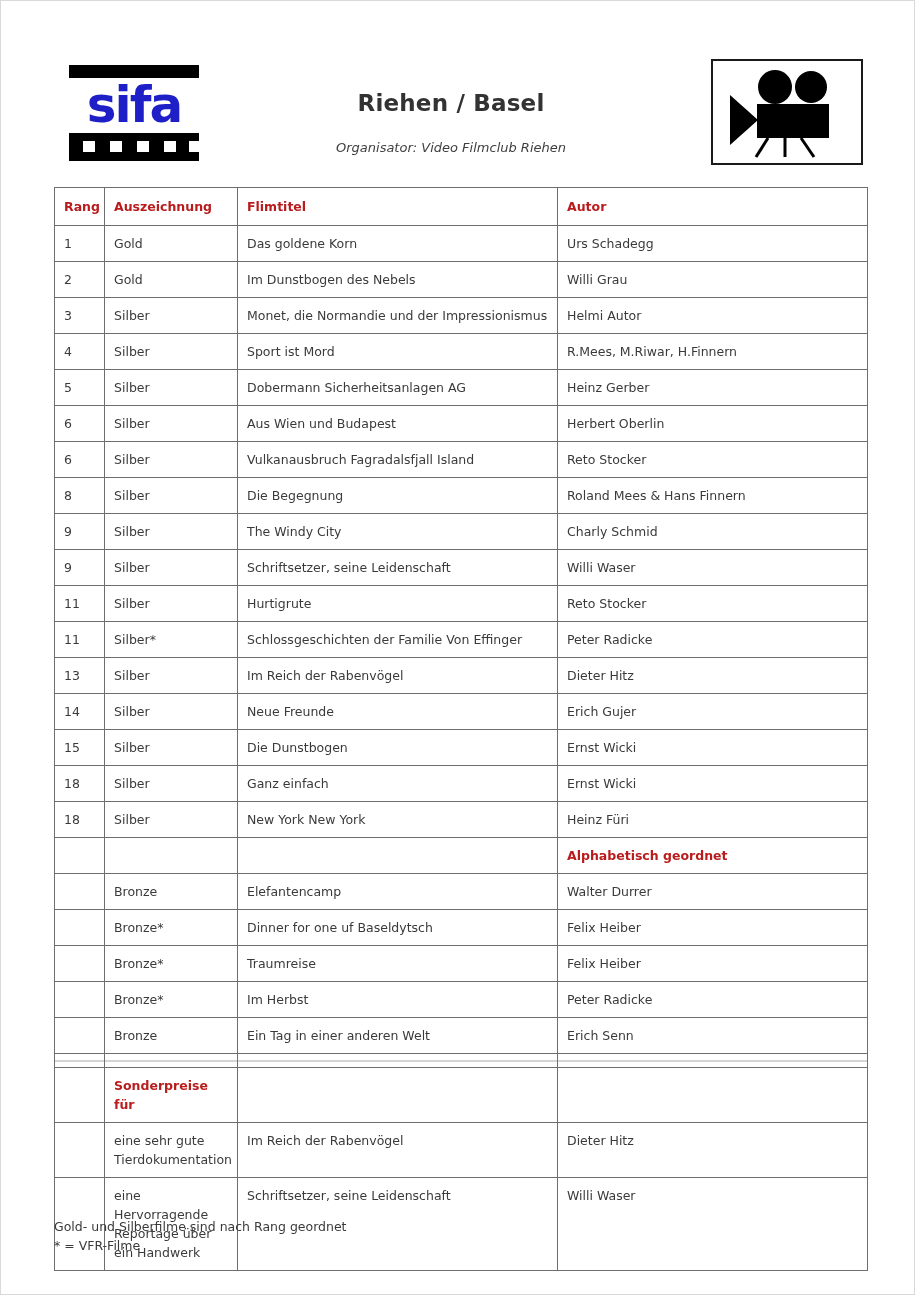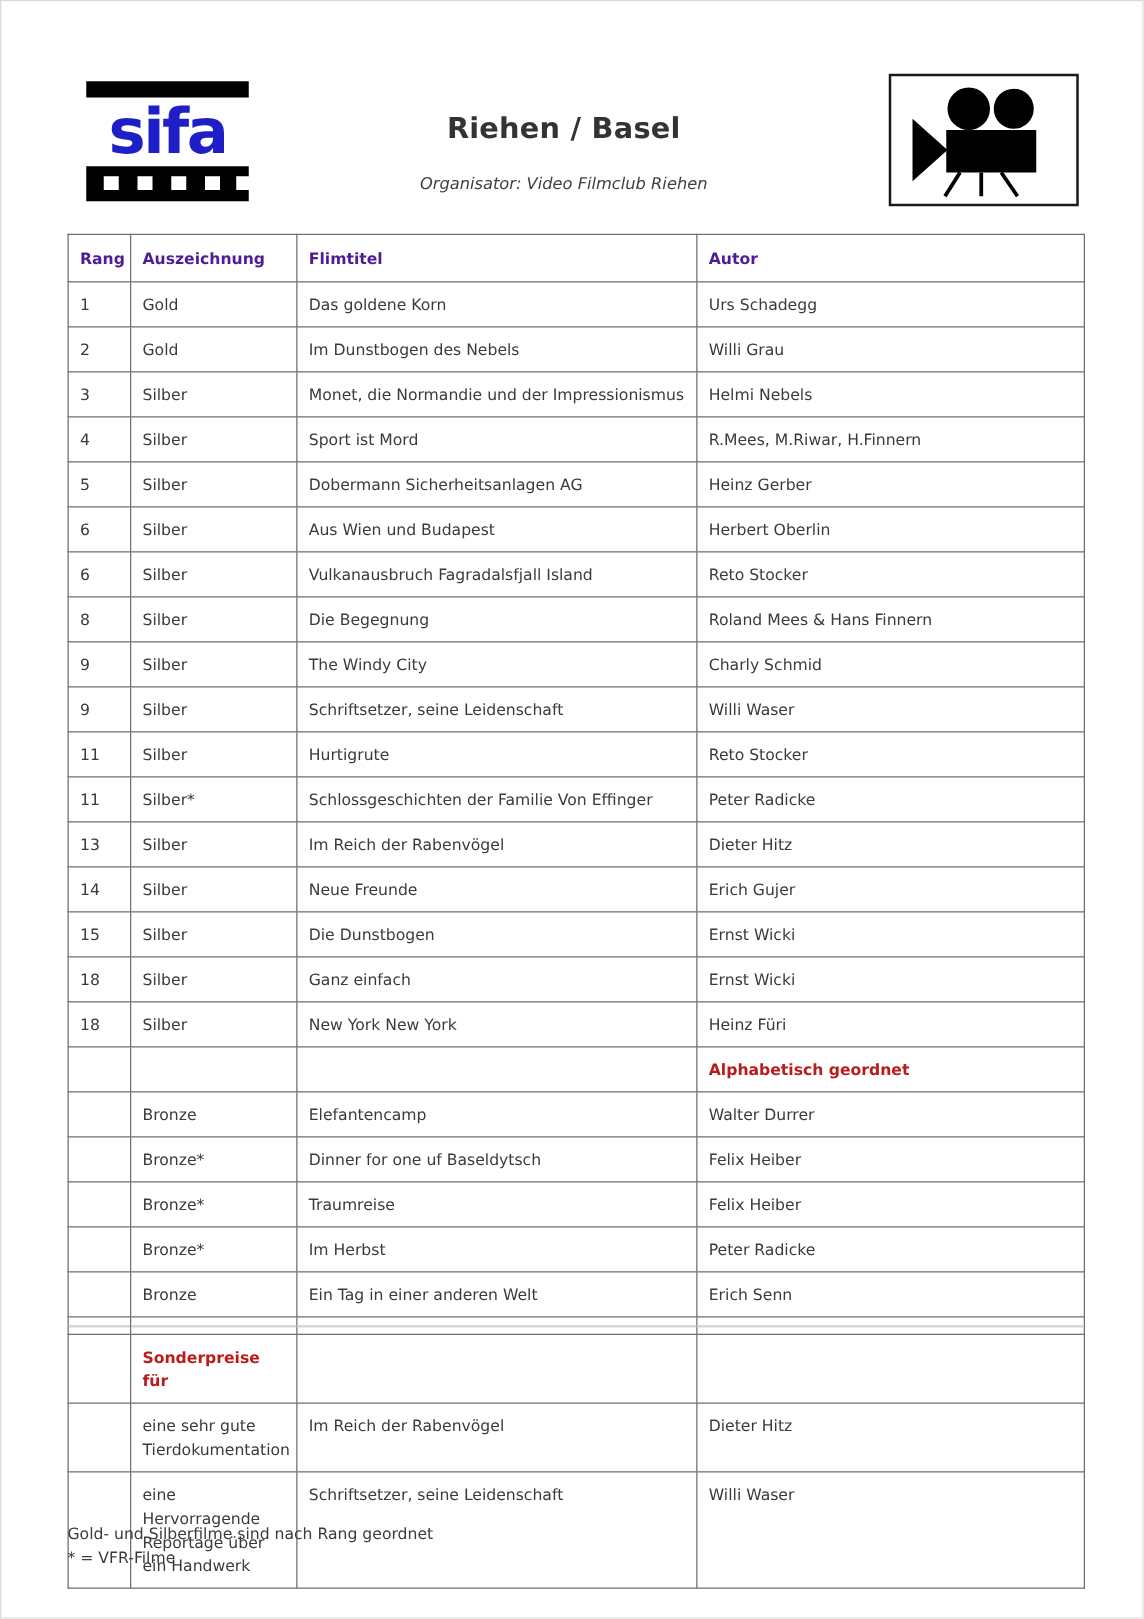--- a/index.html
+++ b/index.html
@@ -123,21 +123,21 @@
     border: 1px solid #6e6e6e;
     padding: 8px 9px;
     vertical-align: top;
     text-align: left;
     font-weight: normal;
     color: #3a3a3a;
     line-height: 19px;
   }
   .award-table th {
     font-weight: bold;
-    color: #4c1d95;
+    color: #b91c1c;
     padding-top: 9px;
     padding-bottom: 9px;
   }
   .col-rang   { width: 50px; }
   .col-award  { width: 133px; }
   .col-title  { width: 320px; }
   .col-author { width: 310px; }
 
   td.bold, th.bold { font-weight: bold; color: #b91c1c; }
 
@@ -232,21 +232,21 @@
         <tr>
           <td>2</td>
           <td>Gold</td>
           <td>Im Dunstbogen des Nebels</td>
           <td>Willi Grau</td>
         </tr>
         <tr>
           <td>3</td>
           <td>Silber</td>
           <td>Monet, die Normandie und der Impressionismus</td>
-          <td>Helmi Nebels</td>
+          <td>Helmi Autor</td>
         </tr>
         <tr>
           <td>4</td>
           <td>Silber</td>
           <td>Sport ist Mord</td>
           <td>R.Mees, M.Riwar, H.Finnern</td>
         </tr>
         <tr>
           <td>5</td>
           <td>Silber</td>

